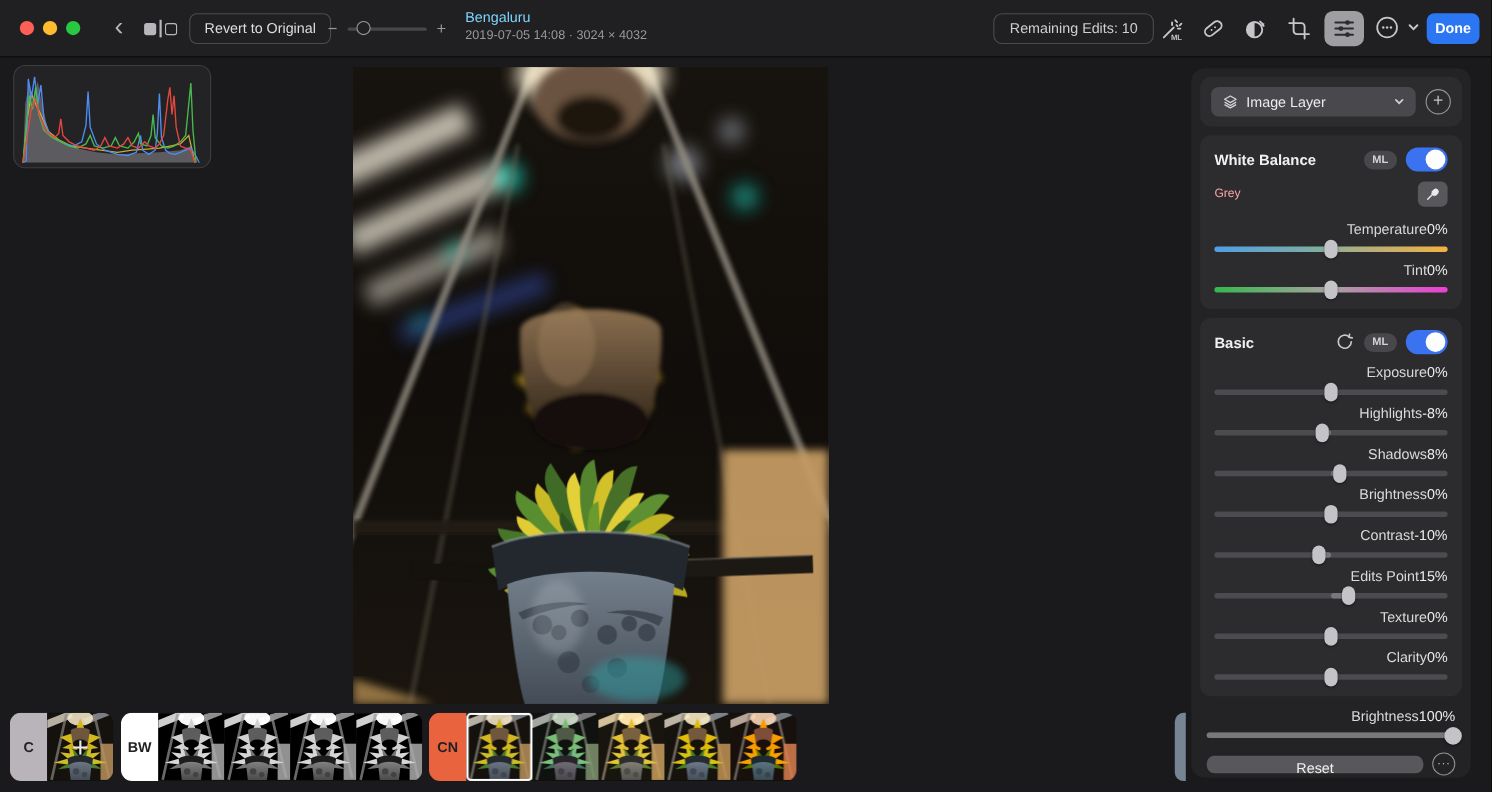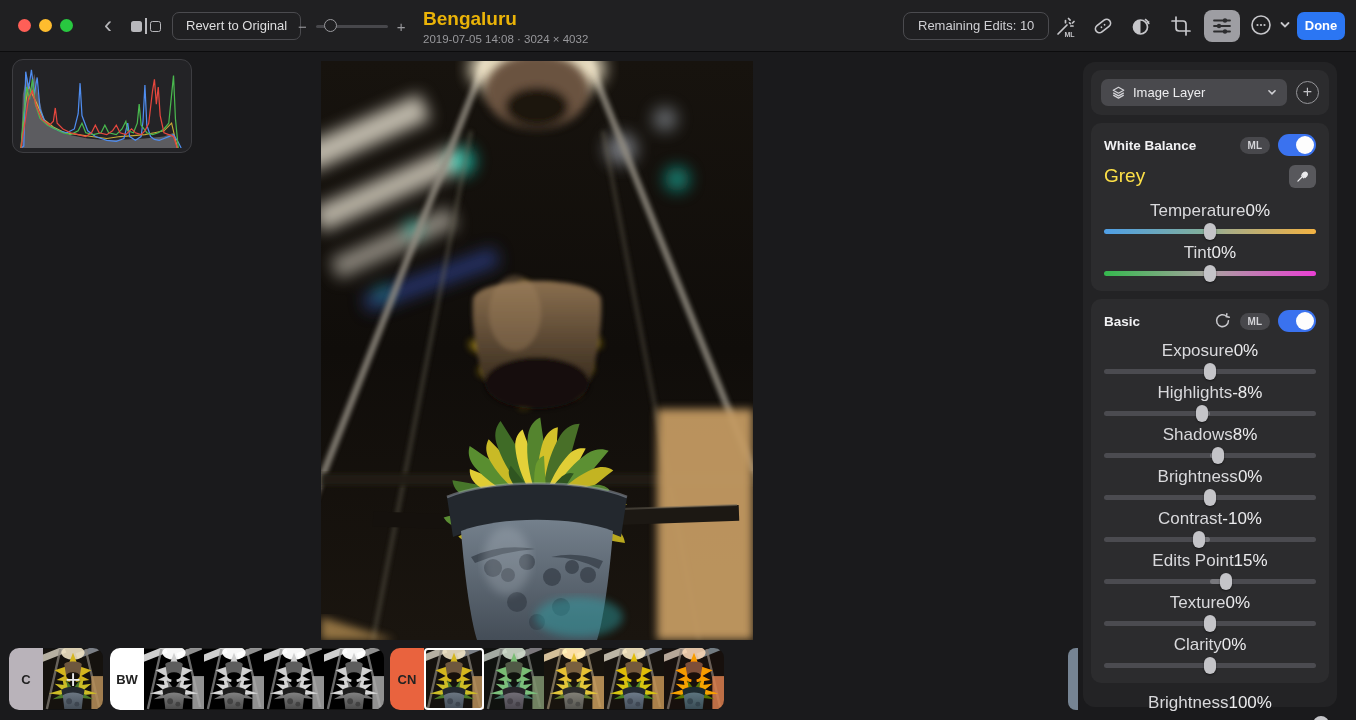--- a/index.html
+++ b/index.html
@@ -17,21 +17,21 @@
   .compare { position:absolute; left:131px; top:18px; display:flex; align-items:center; gap:3px; }
   .cmp-filled { width:11px; height:11px; background:#b8b8bc; border-radius:2.5px; }
   .cmp-bar { width:1.5px; height:16px; background:#b8b8bc; }
   .cmp-outline { width:11px; height:11px; border:1.5px solid #b8b8bc; border-radius:2.5px; }
   .revert-btn { position:absolute; left:172px; top:12px; height:28px; padding:0 13px; border:1px solid #4b4b4f; border-radius:7px; color:#dededf; font-size:13px; line-height:26px; background:transparent; }
   .zoomctl { position:absolute; left:298px; top:12px; display:flex; align-items:center; height:28px; gap:9px; color:#9a9a9e; }
   .zoom-minus,.zoom-plus { font-size:15px; }
   .zoom-track { position:relative; width:72px; height:3px; background:#47474b; border-radius:2px; }
   .zoom-knob { position:absolute; left:8px; top:-6px; width:13px; height:13px; border-radius:50%; background:#202022; border:1.5px solid #99999d; }
   .title-block { position:absolute; left:355px; top:8px; width:340px; text-align:left; padding-left:68px; }
-  .title-main { color:#eab308; font-size:19px; font-weight:700; }
+  .title-main { color:#7dd3fc; font-size:13px; font-weight:400; }
   .title-sub { color:#98989c; font-size:11.5px; margin-top:3px; }
   .remaining-btn { position:absolute; left:903px; top:12px; height:28px; padding:0 14px; border:1px solid #4b4b4f; border-radius:8px; color:#cfcfd3; font-size:13px; line-height:26px; }
   .tb-icon { position:absolute; top:12px; width:28px; height:28px; display:flex; align-items:center; justify-content:center; }
   .adjust-btn { position:absolute; left:1204px; top:10px; width:36px; height:32px; background:#9e9ea3; border-radius:8px; display:flex; align-items:center; justify-content:center; }
   .more-btn { position:absolute; left:1250px; top:12px; display:flex; align-items:center; gap:4px; }
   .done-btn { position:absolute; left:1297px; top:12px; width:48px; height:28px; background:#2b76f3; border-radius:7px; color:#fff; font-size:13px; font-weight:600; text-align:center; line-height:28px; }
 
   
   .histogram { position:absolute; left:12px; top:59px; width:180px; height:94px; background:#232326; border:1px solid #3d3d41; border-radius:11px; overflow:hidden; }
   .histogram svg { display:block; margin:6px 4px 0 4px; }
@@ -46,24 +46,24 @@
   .layer-row { display:flex; align-items:center; gap:9px; padding:9px 10px; }
   .layer-select { flex:1; height:27px; background:#49494d; border-radius:7px; display:flex; align-items:center; padding:0 10px; gap:7px; }
   .layer-select span.lbl { flex:1; color:#ececee; font-size:13px; }
   .plus-btn { width:23px; height:23px; border:1.5px solid #96969a; border-radius:50%; color:#c3c3c7; font-size:16px; line-height:20px; text-align:center; }
   .sec-head { display:flex; align-items:center; margin-bottom:4px; }
   .sec-title { flex:1; color:#f1f1f3; font-size:13.5px; font-weight:700; }
   .ml-pill { background:#48484c; color:#d4d4d8; font-size:10px; font-weight:700; border-radius:9px; padding:3px 8px; margin-right:8px; }
   .toggle { width:38px; height:22px; border-radius:11px; background:#3a72ef; position:relative; }
   .toggle .knob { position:absolute; right:2px; top:2px; width:18px; height:18px; background:#fdfdfd; border-radius:50%; }
   .grey-row { display:flex; align-items:center; height:32px; margin:4px 0 2px 0; }
-  .grey-row .lbl { flex:1; color:#fde047; font-size:19px; }
+  .grey-row .lbl { flex:1; color:#fca5a5; font-size:11px; }
   .dropper-btn { width:27px; height:23px; background:#58585c; border-radius:6px; display:flex; align-items:center; justify-content:center; }
   .srow { margin-top:9px; }
-  .srow-top { display:flex; justify-content:center; color:#d9d9dc; font-size:17px; margin-bottom:8px; }
+  .srow-top { display:flex; justify-content:flex-end; color:#d9d9dc; font-size:13px; margin-bottom:8px; }
   .srow-top .val { color:#ececee; }
   .track { position:relative; height:5px; background:#4b4b50; border-radius:2.5px; margin-bottom:4px; }
   .track .fill { position:absolute; top:0; height:5px; background:#77777c; border-radius:2.5px; }
   .track .thumb { position:absolute; top:-6px; width:12px; height:17px; margin-left:-6px; background:#c4c4c8; border-radius:6px; box-shadow:0 1px 2px rgba(0,0,0,.5); }
   .track.temp { background:linear-gradient(90deg,#4f9fe6,#7fae9e 45%,#a8ad87 58%,#f2b242); }
   .track.tint { background:linear-gradient(90deg,#35b84e,#a8a29f 50%,#ea3fd4); }
   .track.intensity .thumb { width:16px; height:16px; top:-5.5px; border-radius:50%; margin-left:-10px; }
   .undo-btn { margin-right:9px; display:flex; align-items:center; }
   .panel-bottom { margin-top:auto; padding:0 6px; }
   .reset-row { display:flex; align-items:center; gap:8px; margin-top:13px; }

